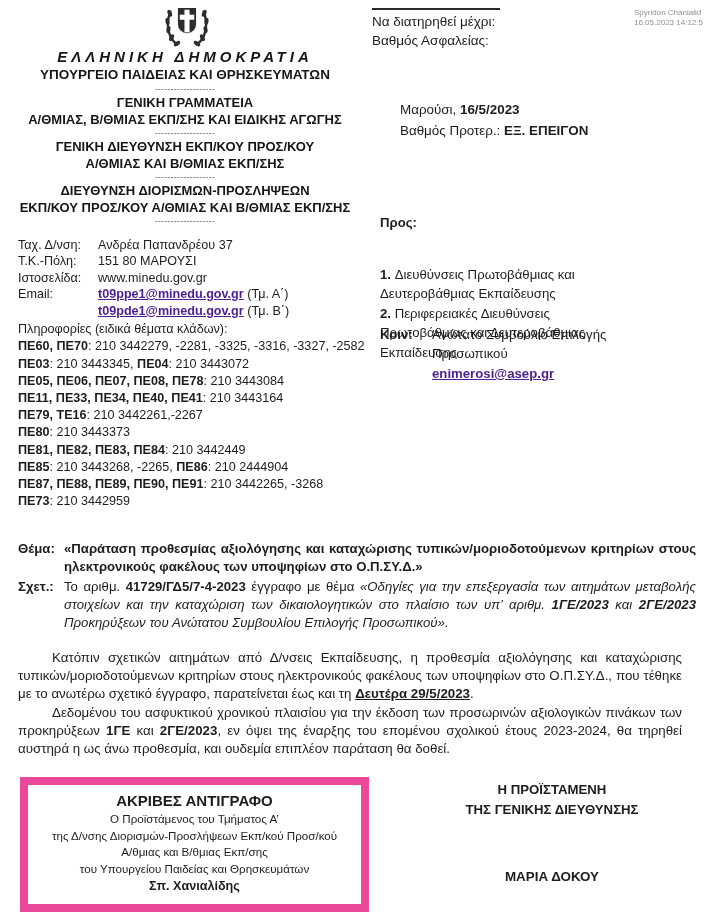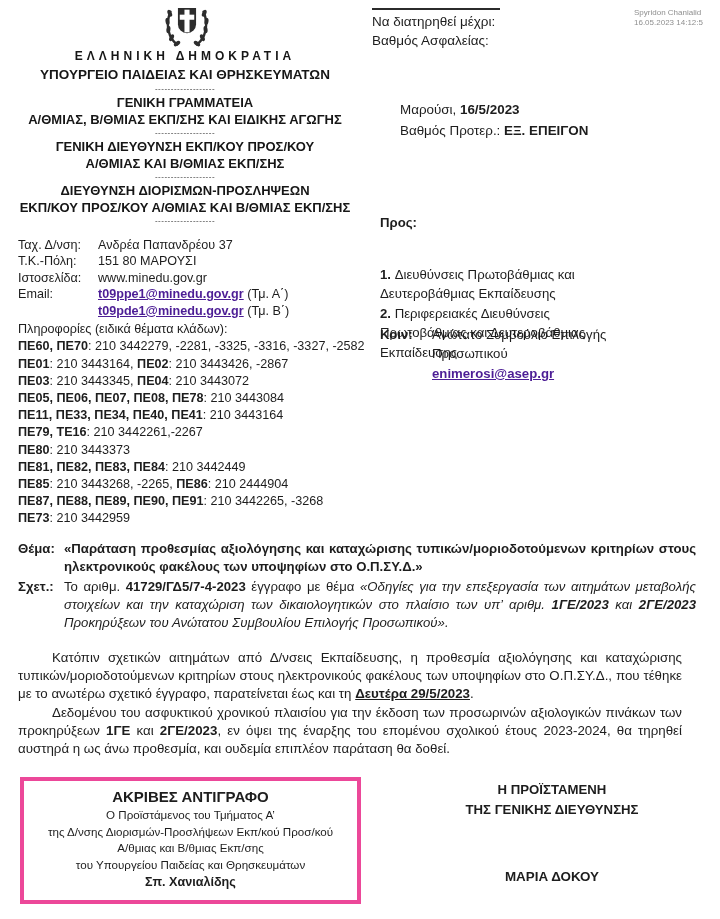--- a/index.html
+++ b/index.html
@@ -12,21 +12,21 @@
   .b{font-weight:700;}
   .i{font-style:italic;}
   .u{text-decoration:underline;}
   .lnk, a.doc-link{color:#4c1d95; text-decoration:underline; cursor:pointer;font-weight:bold;}
 
   
   .emblem{position:absolute; left:158px; top:4px; width:58px; height:44px;}
 
   
   .hdr{position:absolute; left:0; top:48px; width:370px; text-align:center; color:#161616;}
-  .hdr .republic{font-size:12px; font-weight:700; letter-spacing:4px; line-height:17px; white-space:nowrap;}
+  .hdr .republic{font-size:15px; font-weight:700; letter-spacing:4px; line-height:17px; white-space:nowrap;font-style:italic;}
   .hdr .ministry{font-size:13.5px; font-weight:700; line-height:18px; margin-top:1px;}
   .hdr .divider{font-size:8px; line-height:8px; letter-spacing:0.5px; color:#2e2e2e; margin:1px 0;}
   .hdr .sec{font-size:13px; font-weight:700; line-height:17px;}
 
   
   .contact{position:absolute; left:18px; top:237px; width:352px; font-size:12.6px; line-height:16.4px;}
   .crow{display:flex;}
   .crow .lab{width:80px; flex:0 0 80px;}
   .emails .addr-line{margin:0;}
   .info-head{margin-top:2px;}
@@ -54,21 +54,21 @@
   .refb .lab{width:46px; flex:0 0 46px; font-weight:700;}
   .refb .cont{flex:1; text-align:justify;}
 
   
   .bodytxt{position:absolute; left:18px; top:649px; width:664px; font-size:13.3px; line-height:18.2px; text-align:justify;}
   .bodytxt p{margin:0; text-indent:34px;}
 
   
   .copybox{
     position:absolute; left:20px; top:777px; width:325px;
-    border:4px solid #ec4899; text-align:center; padding:6px 4px 9px;
+    border:8px solid #ec4899; text-align:center; padding:6px 4px 9px;
     font-size:11.6px; line-height:16.6px;
   }
   .copybox .title{font-size:15px; font-weight:700; line-height:19px; margin-bottom:1px;}
   .copybox .signer{font-size:12.6px; font-weight:700; margin-top:1px;}
   .chief{position:absolute; left:428px; top:780px; width:248px; text-align:center; font-size:13.2px; font-weight:700; line-height:20px;}
   .chief .name{margin-top:47px; font-size:13.4px;}
 </style>
 </head>
 <body>
 
@@ -133,21 +133,20 @@
           <a class="doc-link">t09ppe1@minedu.gov.gr</a><span> (Τμ. Α΄)</span>
         </div>
         <div class="addr-line">
           <a class="doc-link">t09pde1@minedu.gov.gr</a><span> (Τμ. Β΄)</span>
         </div>
       </span>
     </div>
     <div class="info-head">Πληροφορίες (ειδικά θέματα κλάδων):</div>
     <div class="phones">
       <div><span class="b">ΠΕ60, ΠΕ70</span><span>: 210 3442279, -2281, -3325, -3316, -3327, -2582</span></div>
-      <div><span class="b">ΠΕ01</span><span>: 210 3443164, </span><span class="b">ΠΕ02</span><span>: 210 3443426, -2867</span></div>
       <div><span class="b">ΠΕ03</span><span>: 210 3443345, </span><span class="b">ΠΕ04</span><span>: 210 3443072</span></div>
       <div><span class="b">ΠΕ05, ΠΕ06, ΠΕ07, ΠΕ08, ΠΕ78</span><span>: 210 3443084</span></div>
       <div><span class="b">ΠΕ11, ΠΕ33, ΠΕ34, ΠΕ40, ΠΕ41</span><span>: 210 3443164</span></div>
       <div><span class="b">ΠΕ79, ΤΕ16</span><span>: 210 3442261,-2267</span></div>
       <div><span class="b">ΠΕ80</span><span>: 210 3443373</span></div>
       <div><span class="b">ΠΕ81, ΠΕ82, ΠΕ83, ΠΕ84</span><span>: 210 3442449</span></div>
       <div><span class="b">ΠΕ85</span><span>: 210 3443268, -2265, </span><span class="b">ΠΕ86</span><span>: 210 2444904</span></div>
       <div><span class="b">ΠΕ87, ΠΕ88, ΠΕ89, ΠΕ90, ΠΕ91</span><span>: 210 3442265, -3268</span></div>
       <div><span class="b">ΠΕ73</span><span>: 210 3442959</span></div>
     </div>

